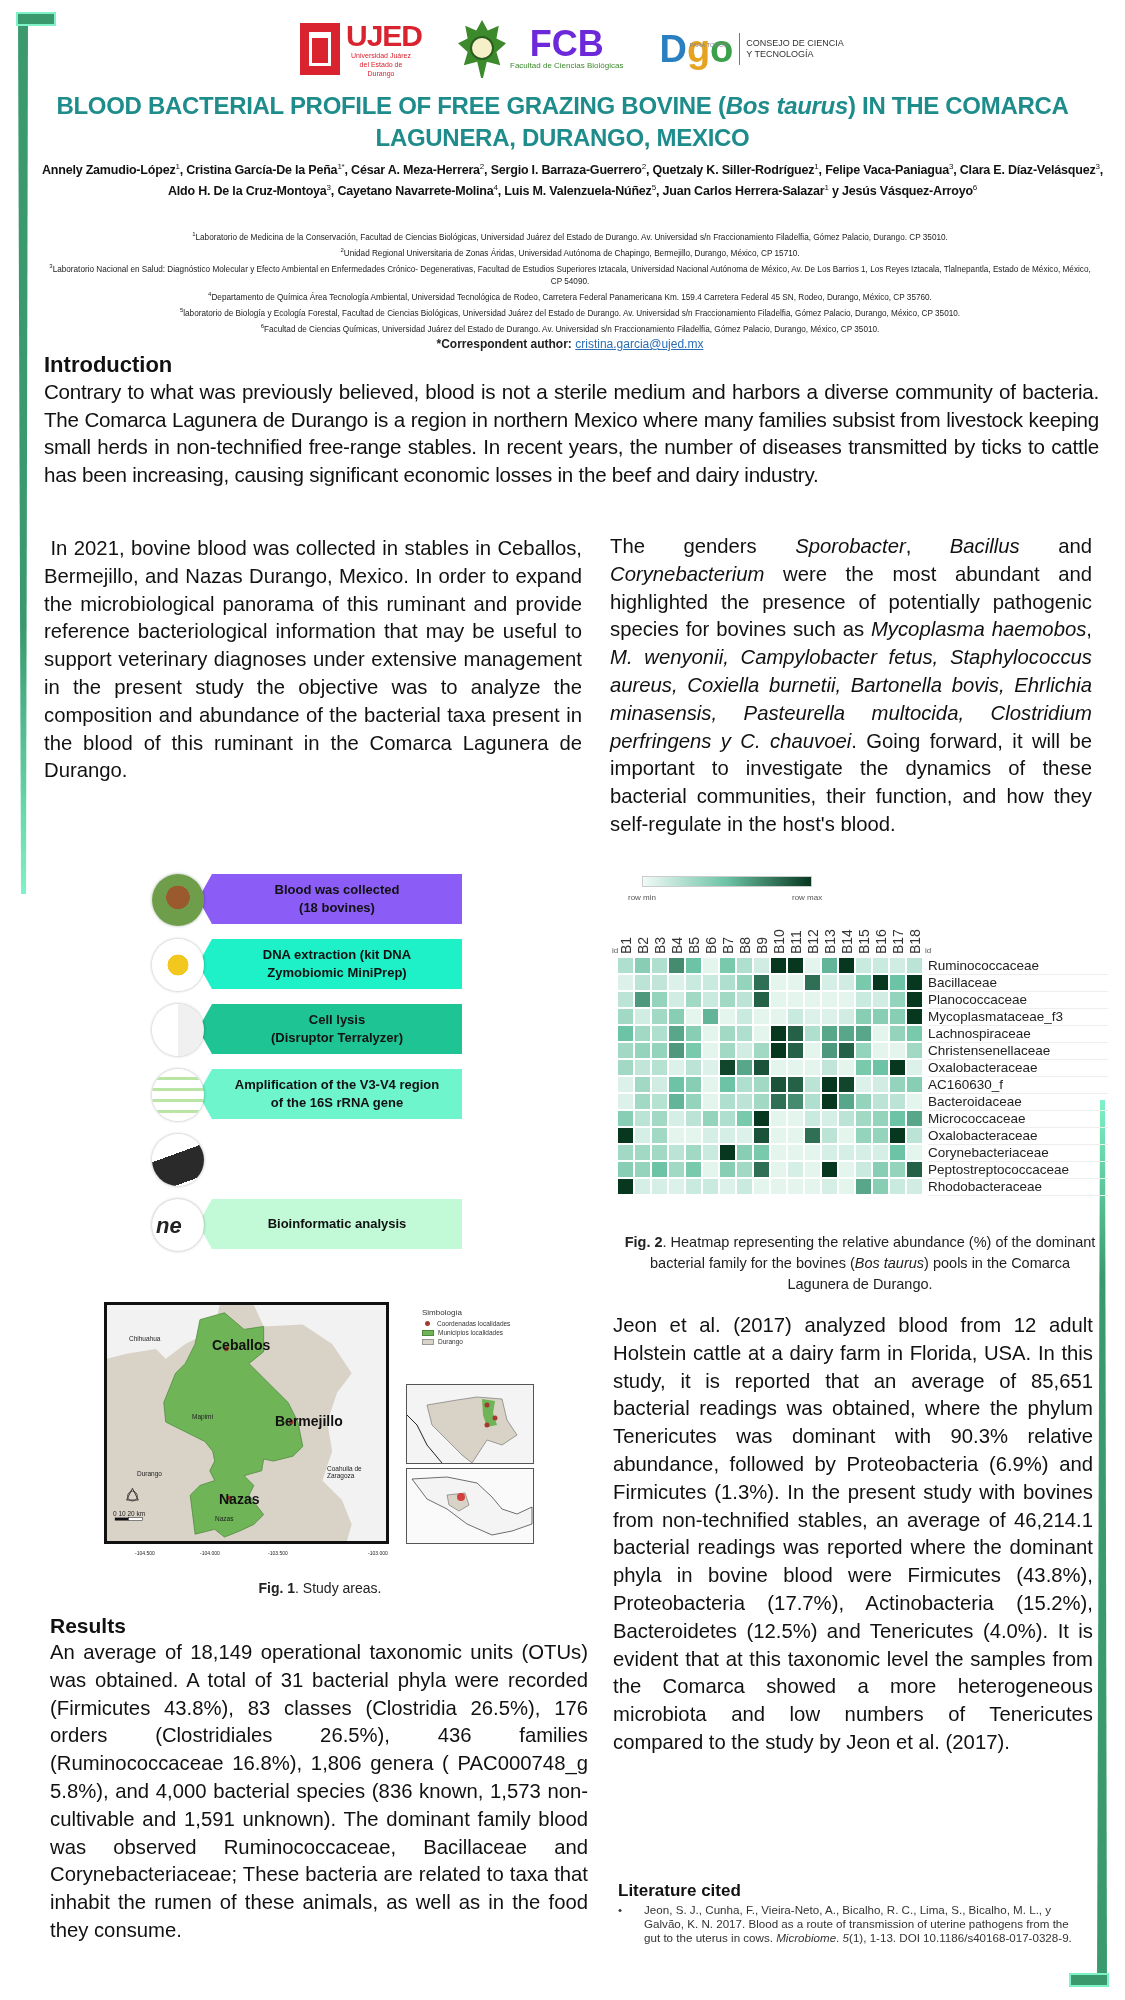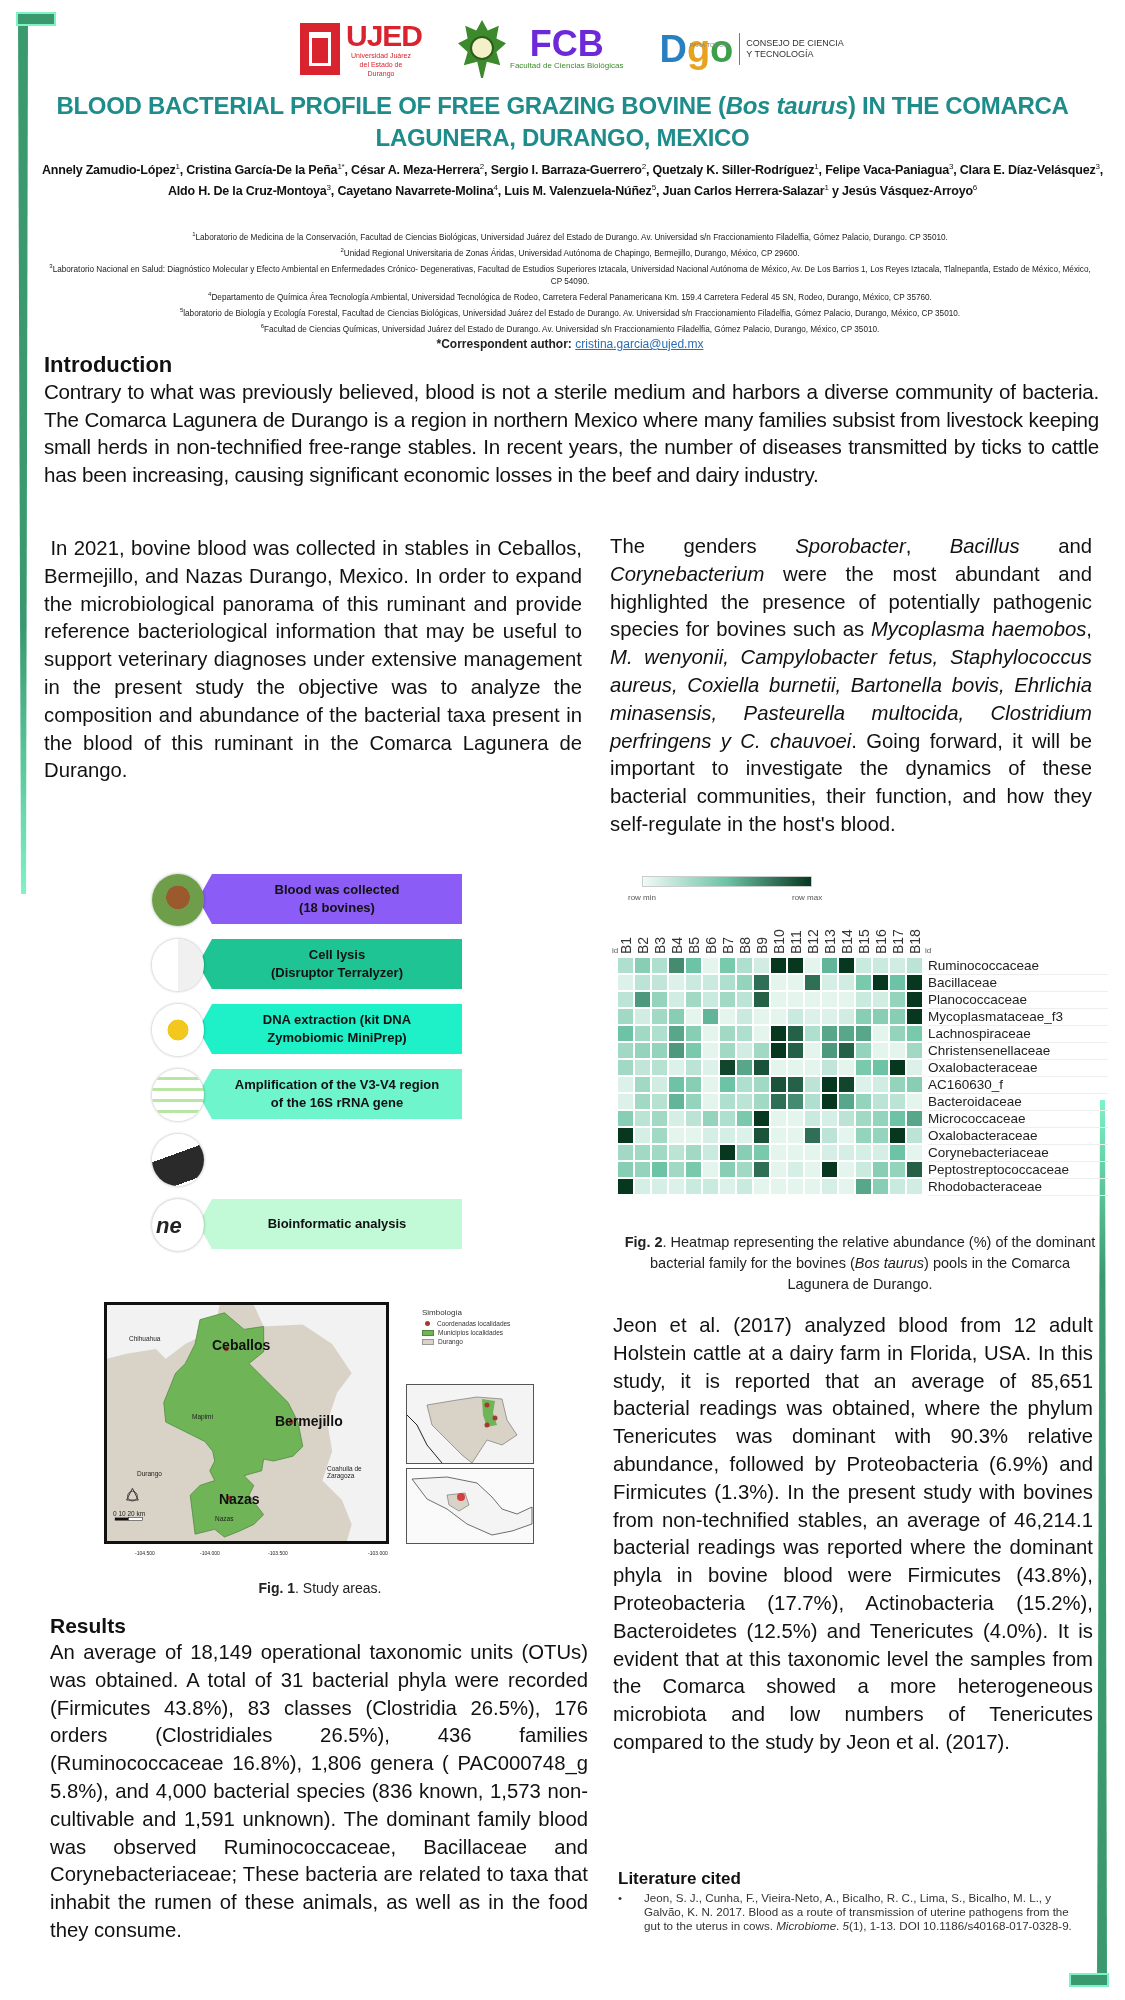--- a/index.html
+++ b/index.html
@@ -54,21 +54,21 @@
   .sec-body i { font-style: italic; }
 
   #intro { top: 352px; left: 44px; width: 1055px; }
   #intro .sec-head { font-size: 22px; }
   #intro .sec-body { font-size: 20.6px; line-height: 27.6px; font-stretch: condensed; letter-spacing: -0.25px; }
   #methods { top: 535px; left: 44px; width: 538px; }
   #genera { top: 533px; left: 610px; width: 482px; }
   #results { top: 1613px; left: 50px; width: 538px; }
   #discussion { top: 1312px; left: 613px; width: 480px; }
   #literature { top: 1869px; left: 618px; width: 470px; }
-  #literature .sec-head { font-size: 17px; line-height: 20px; }
+  #literature .sec-head { font-size: 17px; line-height: 20px; margin-top: 12px; }
   .ref { display: flex; gap: 22px; font-size: 11.6px; line-height: 14px; color: #333; margin-top: 2px; }
   .ref i { font-style: italic; }
 
   
   .workflow { position: absolute; top: 872px; left: 148px; width: 320px; }
   .wf-step { position: relative; height: 58px; margin-bottom: 7px; }
   .wf-box { position: absolute; left: 50px; top: 2px; width: 264px; height: 50px; display: flex; align-items: center; justify-content: center; text-align: center; font-weight: bold; font-size: 13px; line-height: 18px; color: #111; clip-path: polygon(14px 0, 100% 0, 100% 100%, 14px 100%, 0 50%); box-shadow: 3px 3px 3px rgba(0,0,0,.3); padding-left: 14px; }
   .wf-circle { position: absolute; left: 4px; top: 2px; width: 52px; height: 52px; border-radius: 50%; background: #fff; box-shadow: 0 0 3px rgba(0,0,0,.35); overflow: hidden; z-index: 2; }
 
   
@@ -141,21 +141,21 @@
   </div>
 </div>
 
 <h1 class="title"><span>BLOOD BACTERIAL PROFILE OF FREE GRAZING BOVINE (</span><i>Bos taurus</i><span>) IN THE COMARCA LAGUNERA, DURANGO, MEXICO</span></h1>
 
 <div class="authors" id="authors"><span>Annely Zamudio-López</span><sup>1</sup>, <span>Cristina García-De la Peña</span><sup>1*</sup>, <span>César A. Meza-Herrera</span><sup>2</sup>, <span>Sergio I. Barraza-Guerrero</span><sup>2</sup>, <span>Quetzaly K. Siller-Rodríguez</span><sup>1</sup>, <span>Felipe Vaca-Paniagua</span><sup>3</sup>, <span>Clara E. Díaz-Velásquez</span><sup>3</sup>, <span>Aldo H. De la Cruz-Montoya</span><sup>3</sup>, <span>Cayetano Navarrete-Molina</span><sup>4</sup>, <span>Luis M. Valenzuela-Núñez</span><sup>5</sup>, <span>Juan Carlos Herrera-Salazar</span><sup>1</sup> <span>y Jesús Vásquez-Arroyo</span><sup>6</sup></div>
 
 <div class="affil">
   <div id="affil-list">
       <div><sup>1</sup><span>Laboratorio de Medicina de la Conservación, Facultad de Ciencias Biológicas, Universidad Juárez del Estado de Durango. Av. Universidad s/n Fraccionamiento Filadelfia, Gómez Palacio, Durango. CP 35010.</span></div>
-      <div><sup>2</sup><span>Unidad Regional Universitaria de Zonas Áridas, Universidad Autónoma de Chapingo, Bermejillo, Durango, México, CP 29600.</span></div>
+      <div><sup>2</sup><span>Unidad Regional Universitaria de Zonas Áridas, Universidad Autónoma de Chapingo, Bermejillo, Durango, México, CP 15710.</span></div>
       <div><sup>3</sup><span>Laboratorio Nacional en Salud: Diagnóstico Molecular y Efecto Ambiental en Enfermedades Crónico- Degenerativas, Facultad de Estudios Superiores Iztacala, Universidad Nacional Autónoma de México, Av. De Los Barrios 1, Los Reyes Iztacala, Tlalnepantla, Estado de México, México, CP 54090.</span></div>
       <div><sup>4</sup><span>Departamento de Química Área Tecnología Ambiental, Universidad Tecnológica de Rodeo, Carretera Federal Panamericana Km. 159.4 Carretera Federal 45 SN, Rodeo, Durango, México, CP 35760.</span></div>
       <div><sup>5</sup><span>laboratorio de Biología y Ecología Forestal, Facultad de Ciencias Biológicas, Universidad Juárez del Estado de Durango. Av. Universidad s/n Fraccionamiento Filadelfia, Gómez Palacio, Durango, México, CP 35010.</span></div>
       <div><sup>6</sup><span>Facultad de Ciencias Químicas, Universidad Juárez del Estado de Durango. Av. Universidad s/n Fraccionamiento Filadelfia, Gómez Palacio, Durango, México, CP 35010.</span></div>
     </div>
   <div class="corr">
     <b>*Correspondent author:</b> <a>cristina.garcia@ujed.mx</a>
   </div>
 </div>
 
@@ -176,36 +176,36 @@
     <div class="wf-step">
       <div class="wf-box" style="background: #8b5cf6;">
         <div>
           <div>Blood was collected</div>
           <div>(18 bovines)</div>
         </div>
       </div>
       <div class="wf-circle" style="background: radial-gradient(circle at 50% 45%, rgb(155, 90, 46) 0px, rgb(155, 90, 46) 30%, rgb(111, 158, 74) 31%, rgb(111, 158, 74) 100%);"></div>
     </div>
     <div class="wf-step">
+      <div class="wf-box" style="background: rgb(30, 240, 200);">
+        <div>
+          <div>DNA extraction (kit DNA</div>
+          <div>Zymobiomic MiniPrep)</div>
+        </div>
+      </div>
+      <div class="wf-circle" style="background: radial-gradient(circle, rgb(242, 200, 30) 0px, rgb(242, 200, 30) 28%, rgb(255, 255, 255) 29%, rgb(255, 255, 255) 100%);"></div>
+    </div>
+    <div class="wf-step">
       <div class="wf-box" style="background: rgb(31, 196, 148);">
         <div>
           <div>Cell lysis</div>
           <div>(Disruptor Terralyzer)</div>
         </div>
       </div>
       <div class="wf-circle" style="background: linear-gradient(90deg, rgb(255, 255, 255) 0px, rgb(255, 255, 255) 50%, rgb(240, 240, 240) 50%, rgb(240, 240, 240) 100%);"></div>
-    </div>
-    <div class="wf-step">
-      <div class="wf-box" style="background: rgb(30, 240, 200);">
-        <div>
-          <div>DNA extraction (kit DNA</div>
-          <div>Zymobiomic MiniPrep)</div>
-        </div>
-      </div>
-      <div class="wf-circle" style="background: radial-gradient(circle, rgb(242, 200, 30) 0px, rgb(242, 200, 30) 28%, rgb(255, 255, 255) 29%, rgb(255, 255, 255) 100%);"></div>
     </div>
     <div class="wf-step">
       <div class="wf-box" style="background: rgb(110, 245, 204);">
         <div>
           <div>Amplification of the V3-V4 region</div>
           <div>of the 16S rRNA gene</div>
         </div>
       </div>
       <div class="wf-circle" style="background: repeating-linear-gradient(rgb(255, 255, 255) 0px, rgb(255, 255, 255) 8px, rgb(185, 230, 165) 8px, rgb(185, 230, 165) 11px);"></div>
     </div>

